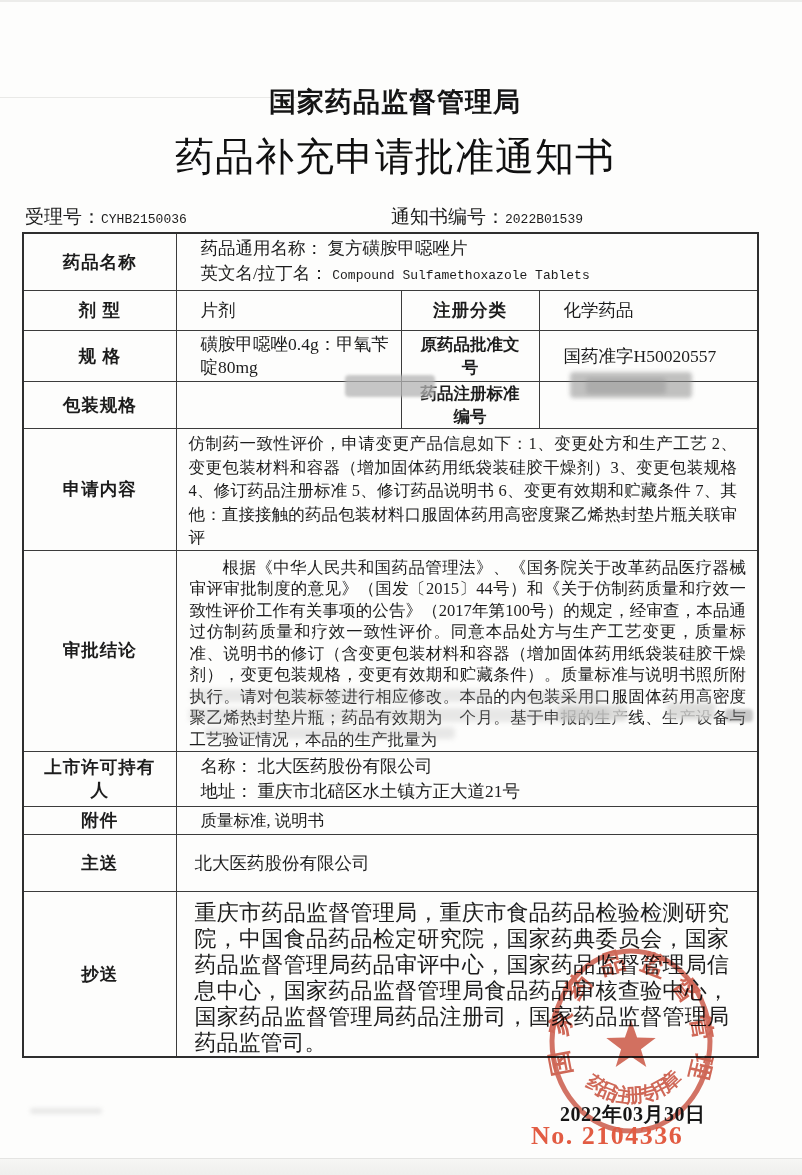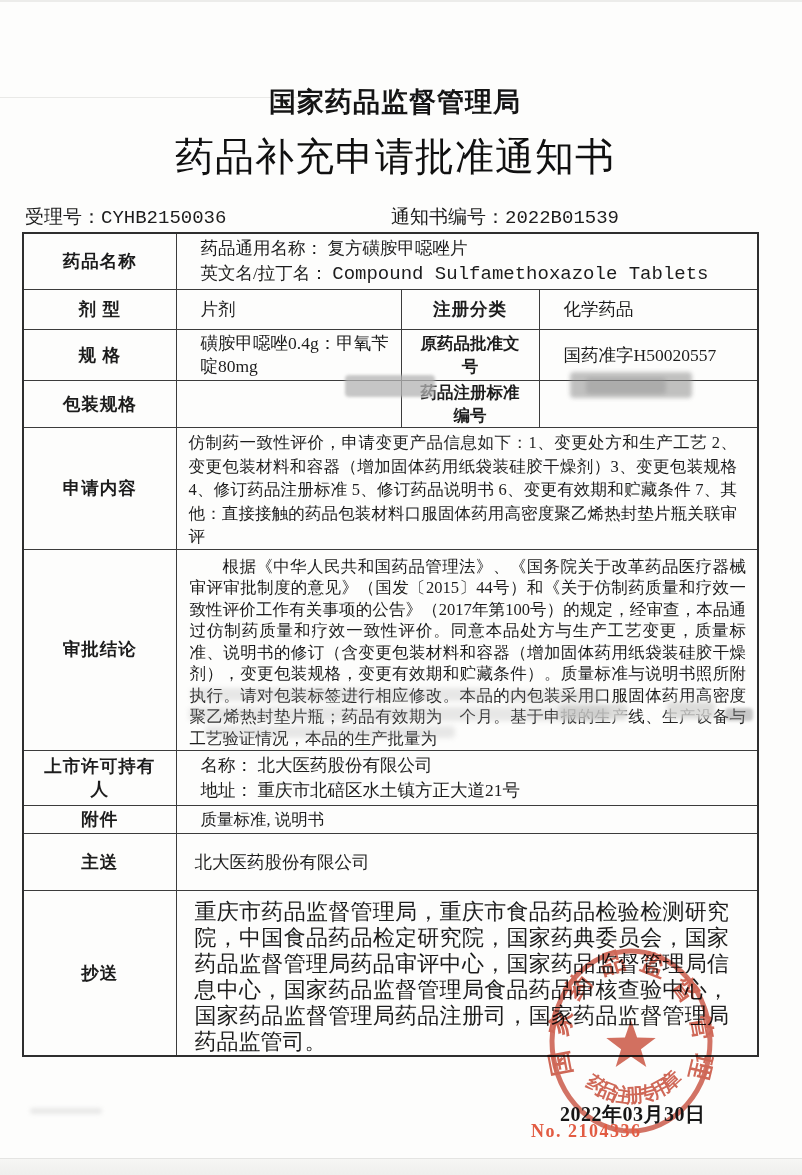--- a/index.html
+++ b/index.html
@@ -18,21 +18,21 @@
   .smudge-bl{left:30px;top:1108px;width:72px;height:6px;background:#cfcfcf;
     filter:blur(2px);opacity:.45;border-radius:3px;}
   
   .agency{left:0;top:84px;width:790px;text-align:center;
     font-size:27px;font-weight:600;letter-spacing:1px;color:#151515;}
   .doc-title{left:0;top:130px;width:790px;text-align:center;
     font-size:39px;font-weight:500;letter-spacing:1px;color:#101010;}
   .ref-line{left:0;top:204px;width:802px;height:22px;font-size:19px;}
   .ref-accept{position:absolute;left:25px;top:0;}
   .ref-notice{position:absolute;left:391px;top:0;}
-  .mono{font-family:"Liberation Mono","DejaVu Sans Mono",monospace;font-size:19px;text-align:right;}
+  .mono{font-family:"Liberation Mono","DejaVu Sans Mono",monospace;font-size:13px;text-align:right;}
   
   table.doc{position:absolute;left:22px;top:232px;width:735px;
     border-collapse:collapse;table-layout:fixed;
     border:2px solid #2e2e2e;}
   table.doc td{border:1.2px solid #3c3c3c;overflow:hidden;
     vertical-align:middle;font-size:17.5px;line-height:23px;}
   td.lbl{text-align:center;font-weight:bold;font-size:19px;letter-spacing:1px;padding:0 16px;}
   td.lbl.small{font-size:16.5px;letter-spacing:0;}
   td.val{padding:2px 10px 2px 24px;}
   .two-line div{line-height:25px;}
@@ -43,21 +43,21 @@
   
   .redact{position:absolute;border-radius:4px;}
   .blur-gray{background:#b4b4b4;filter:blur(1.6px);opacity:.75;}
   .blur-dark{background:#8f8f8f;filter:blur(2.2px);opacity:.55;}
   .ghost{background:#a9a9a9;filter:blur(2.6px);opacity:.26;}
   .ghost-strong{background:#8a8a8a;filter:blur(1.8px);opacity:.45;}
   .ghost-pale{background:#d6d6d4;filter:blur(2px);opacity:.8;}
   
   .stamp{left:543px;top:943px;width:176px;height:196px;mix-blend-mode:multiply;opacity:.9;}
   .date-line{left:560px;top:1101px;font-size:20px;font-weight:700;letter-spacing:.5px;color:#161616;}
-  .serial-no{left:531px;top:1121px;font-size:18px;font-weight:bold;letter-spacing:1.5px;color:#e25c43;}
+  .serial-no{left:531px;top:1121px;font-size:26px;font-weight:bold;letter-spacing:1.5px;color:#e25c43;}
 </style>
 </head>
 <body>
 
 <div class="abs scan-line-top"></div>
 <div class="abs scan-line-left"></div>
 <div class="abs scan-band-bottom"></div>
 <div class="abs smudge-bl"></div>
 
 <div class="abs agency">国家药品监督管理局</div>

